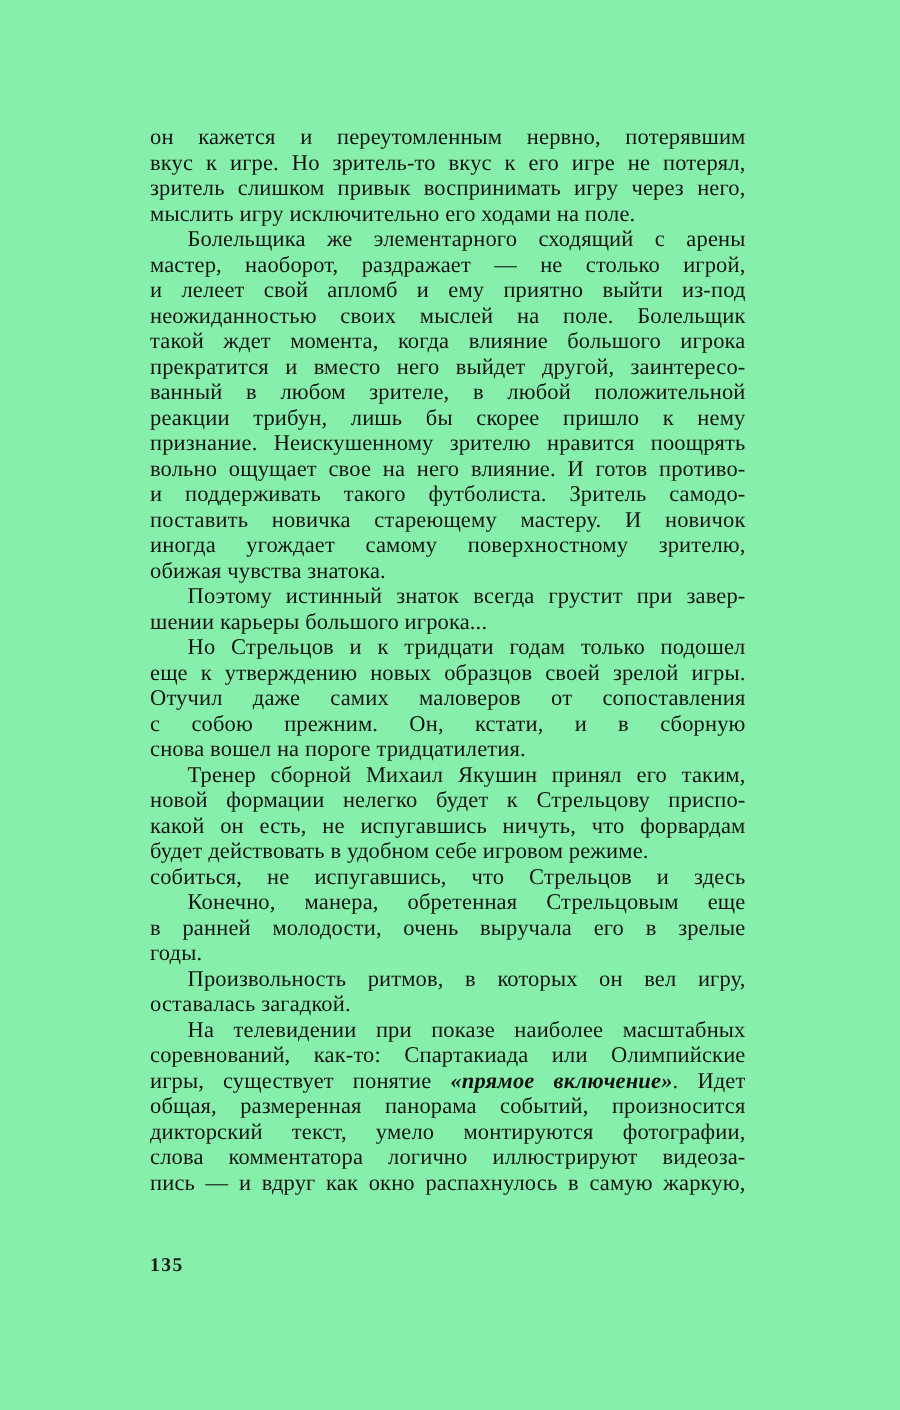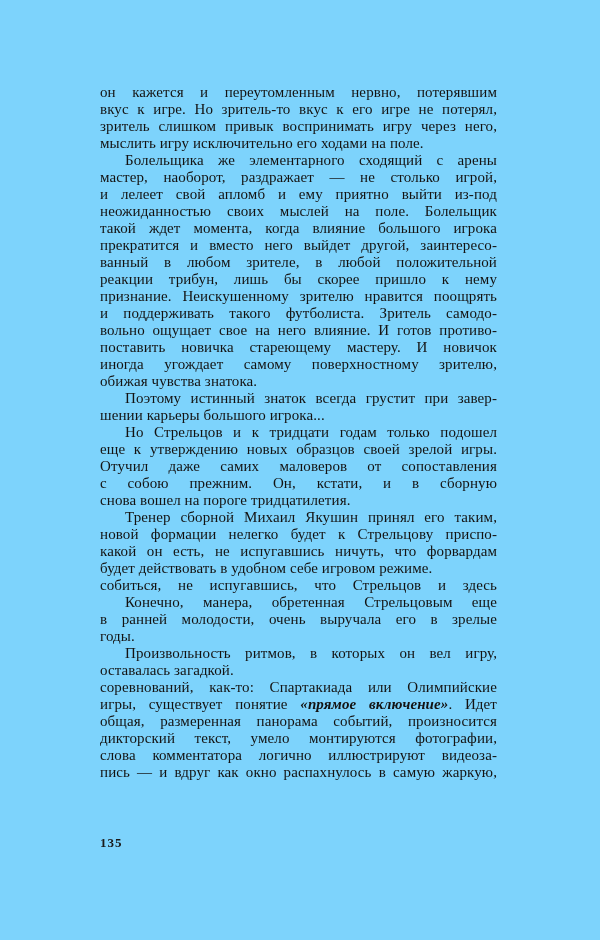--- a/index.html
+++ b/index.html
@@ -4,21 +4,21 @@
 <style>
   html, body {
     margin: 0;
     padding: 0;
     background: #ffffff;
   }
   .scan-page {
     position: relative;
     width: 600px;
     height: 940px;
-    background: #7dd3fc;
+    background: #86efac;
     overflow: hidden;
     font-family: "Liberation Serif", "DejaVu Serif", serif;
     color: #141312;
   }
   .text-block {
     position: absolute;
     left: 100px;
     top: 84px;
     width: 397px;
     font-size: 15px;
@@ -64,42 +64,43 @@
       <div class="line para-end">мыслить игру исключительно его ходами на поле.</div>
       <div class="line indent">Болельщика же элементарного сходящий с арены</div>
       <div class="line">мастер, наоборот, раздражает — не столько игрой,</div>
       <div class="line">и лелеет свой апломб и ему приятно выйти из-под</div>
       <div class="line">неожиданностью своих мыслей на поле. Болельщик</div>
       <div class="line">такой ждет момента, когда влияние большого игрока</div>
       <div class="line">прекратится и вместо него выйдет другой, заинтересо-</div>
       <div class="line">ванный в любом зрителе, в любой положительной</div>
       <div class="line">реакции трибун, лишь бы скорее пришло к нему</div>
       <div class="line">признание. Неискушенному зрителю нравится поощрять</div>
+      <div class="line">вольно ощущает свое на него влияние. И готов противо-</div>
       <div class="line">и поддерживать такого футболиста. Зритель самодо-</div>
-      <div class="line">вольно ощущает свое на него влияние. И готов противо-</div>
       <div class="line">поставить новичка стареющему мастеру. И новичок</div>
       <div class="line">иногда угождает самому поверхностному зрителю,</div>
       <div class="line para-end">обижая чувства знатока.</div>
       <div class="line indent">Поэтому истинный знаток всегда грустит при завер-</div>
       <div class="line para-end">шении карьеры большого игрока...</div>
       <div class="line indent">Но Стрельцов и к тридцати годам только подошел</div>
       <div class="line">еще к утверждению новых образцов своей зрелой игры.</div>
       <div class="line">Отучил даже самих маловеров от сопоставления</div>
       <div class="line">с собою прежним. Он, кстати, и в сборную</div>
       <div class="line para-end">снова вошел на пороге тридцатилетия.</div>
       <div class="line indent">Тренер сборной Михаил Якушин принял его таким,</div>
       <div class="line">новой формации нелегко будет к Стрельцову приспо-</div>
       <div class="line">какой он есть, не испугавшись ничуть, что форвардам</div>
       <div class="line para-end">будет действовать в удобном себе игровом режиме.</div>
       <div class="line">собиться, не испугавшись, что Стрельцов и здесь</div>
       <div class="line indent">Конечно, манера, обретенная Стрельцовым еще</div>
       <div class="line">в ранней молодости, очень выручала его в зрелые</div>
       <div class="line para-end">годы.</div>
       <div class="line indent">Произвольность ритмов, в которых он вел игру,</div>
       <div class="line para-end">оставалась загадкой.</div>
+      <div class="line indent">На телевидении при показе наиболее масштабных</div>
       <div class="line">соревнований, как-то: Спартакиада или Олимпийские</div>
       <div class="line"><span>игры, существует понятие </span><span class="bold">«прямое включение»</span><span>. Идет</span></div>
       <div class="line">общая, размеренная панорама событий, произносится</div>
       <div class="line">дикторский текст, умело монтируются фотографии,</div>
       <div class="line">слова комментатора логично иллюстрируют видеоза-</div>
       <div class="line">пись — и вдруг как окно распахнулось в самую жаркую,</div>
     </div>
   <div class="page-number">135</div>
 </div>
 

